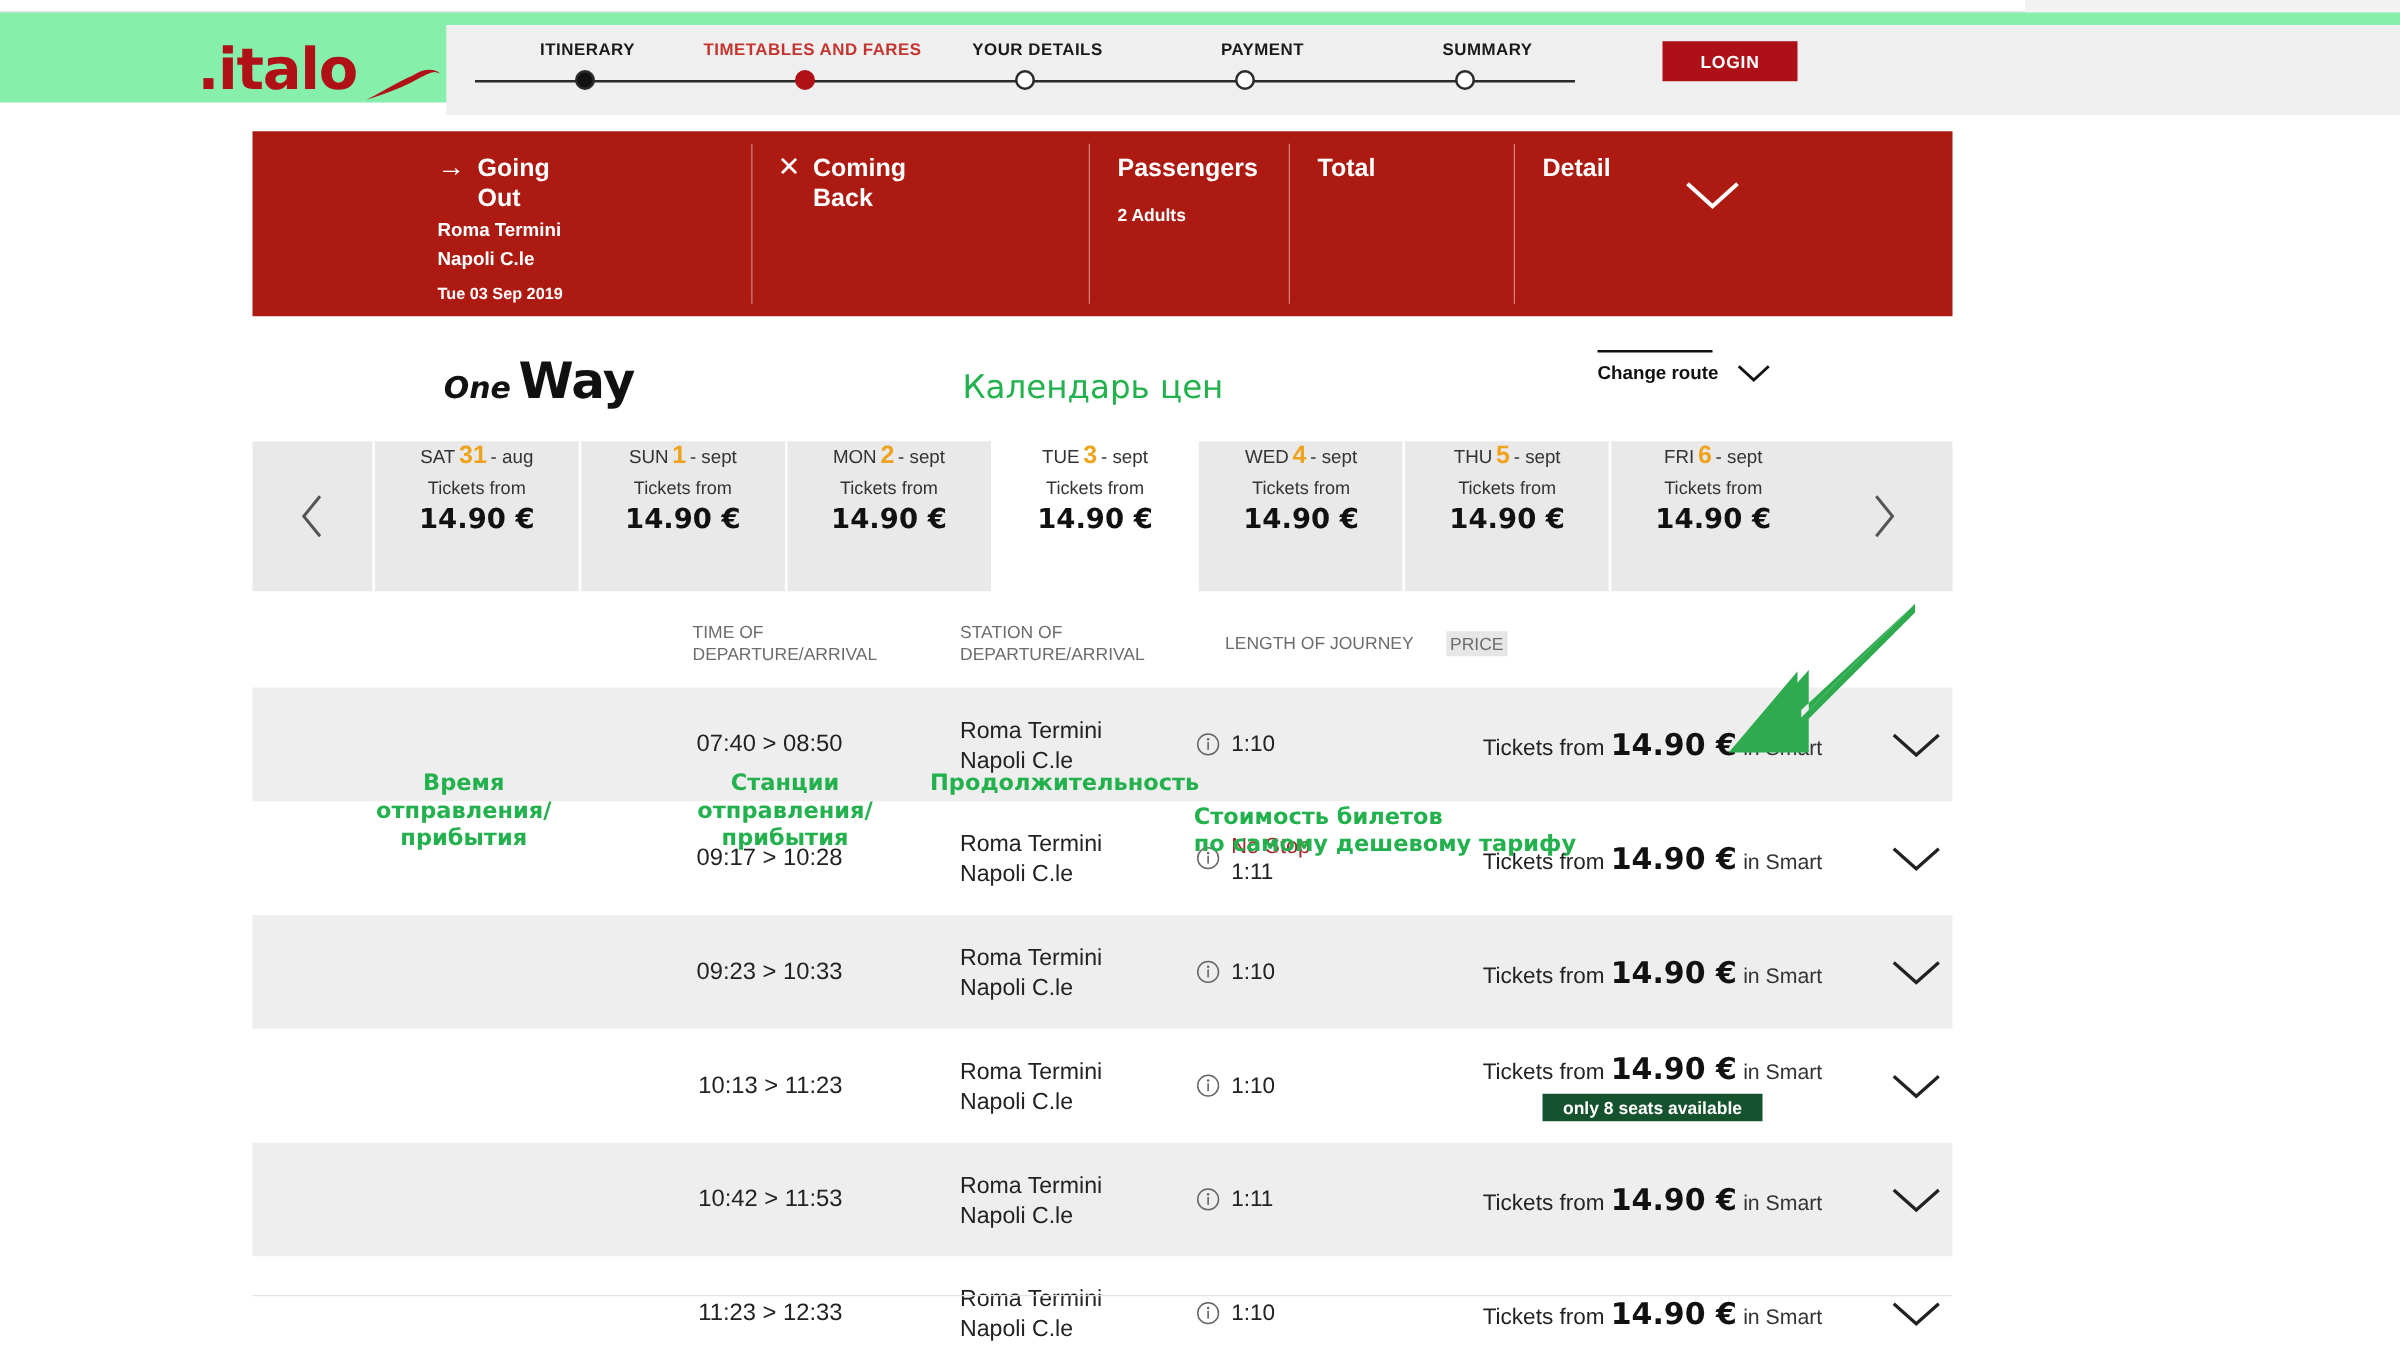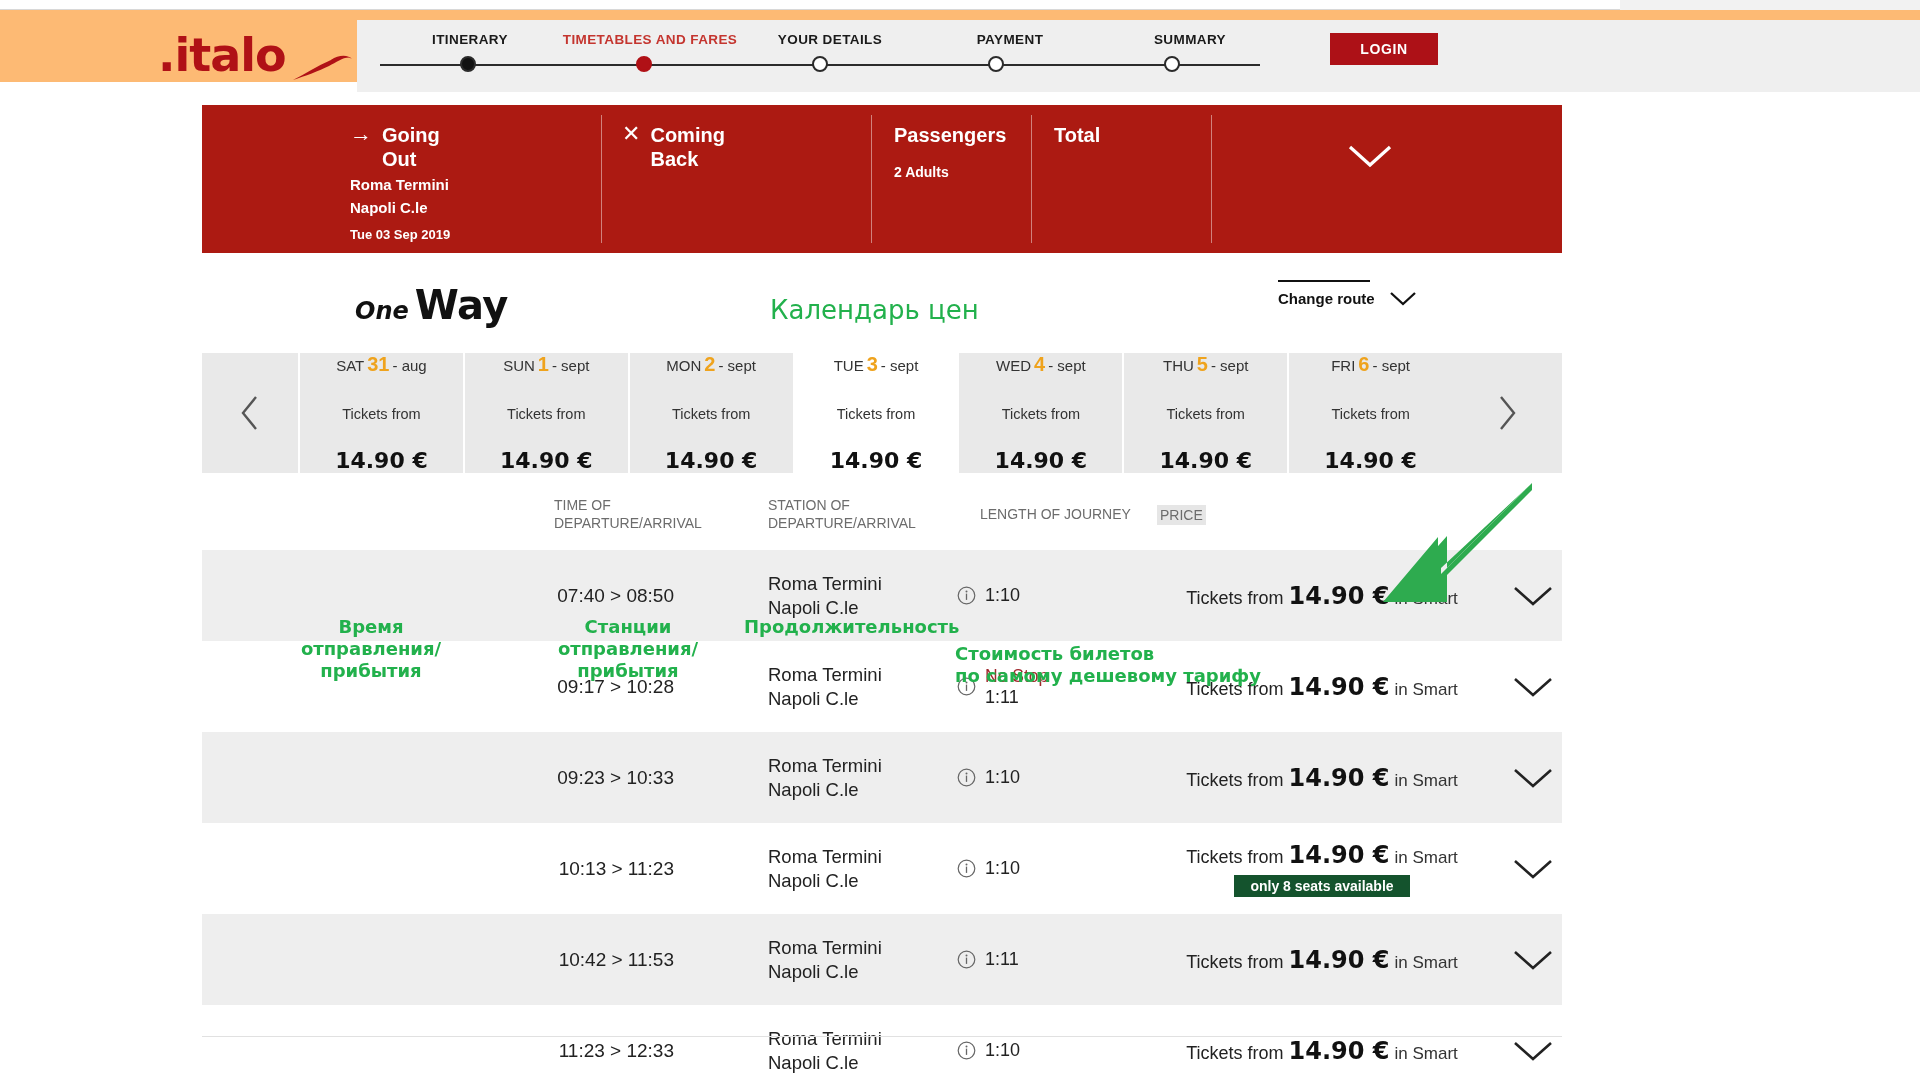--- a/index.html
+++ b/index.html
@@ -18,21 +18,21 @@
     background: #ffffff; border-bottom: 1px solid #d8d8d8;
   }
   .top-strip-right {
     position: absolute; right: 0; top: 0; width: 300px; height: 10px;
     background: #f2f2f2;
   }
 
   
   .header {
     position: absolute; left: 0; top: 10px; width: 1920px; height: 72px;
-    background: #fdba74;
+    background: #86efac;
   }
   .header-grey {
     position: absolute; left: 357px; top: 10px; width: 1563px; height: 72px;
     background: #efefef;
   }
   .logo-wrap {
     position: absolute; left: 158px; top: 22px;
     width: 200px; height: 55px; z-index: 5;
   }
   .logo-text {
@@ -143,21 +143,21 @@
   }
   .arrow-cell {
     width: 96px; display:flex; align-items:center; justify-content:center;
     background: #e9e9e9; cursor: pointer;
   }
   .arrow-cell.right { width: 110px; }
   .datecell {
     flex: 1 1 0; background: #e9e9e9;
     border-left: 2px solid #ffffff;
     display: flex; flex-direction: column;
-    align-items: center; justify-content: space-between;
+    align-items: center; justify-content: flex-start;
     cursor: pointer;
   }
   .datecell.selected { background: #ffffff; }
   .datecell .dline { font-size: 15px; color: #333; margin-bottom: 7px; white-space: nowrap; }
   .datecell .dnum { font-size: 20px; font-weight: 700; color: #efa31d; margin: 0 3px; }
   .datecell .tfrom { font-size: 14.5px; color: #333; margin-bottom: 4px; }
   .datecell .price {
     font-family: "DejaVu Sans", sans-serif;
     font-size: 22px; font-weight: 700; color: #111;
   }
@@ -313,20 +313,25 @@
       <div class="sb-div"></div>
     </div>
 
     <div class="sb-cell sb-total">
       <div class="sb-title">
         <span class="txt" style="max-width:none">Total</span>
       </div>
       <div class="sb-div"></div>
     </div>
 
+    <div class="sb-cell sb-detail">
+      <div class="sb-title">
+        <span class="txt" style="max-width:none">Detail</span>
+      </div>
+    </div>
 
     <svg class="sb-chevron" width="46" height="26" viewBox="0 0 46 26">
       <path d="M3 4 L23 22 L43 4" stroke="#ffffff" stroke-width="3.2" fill="none"></path>
     </svg>
   </div>
 
   <div class="oneway">
     <span class="one">One</span>
     <span class="way">Way</span>
   </div>

